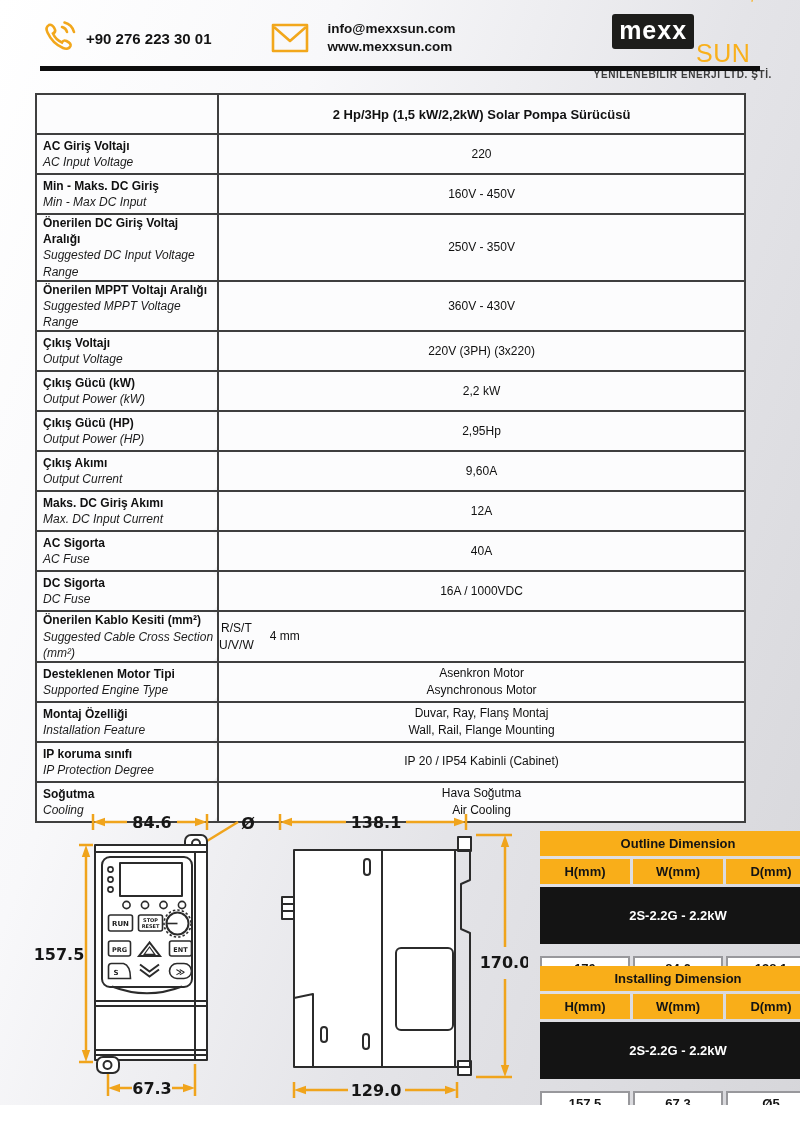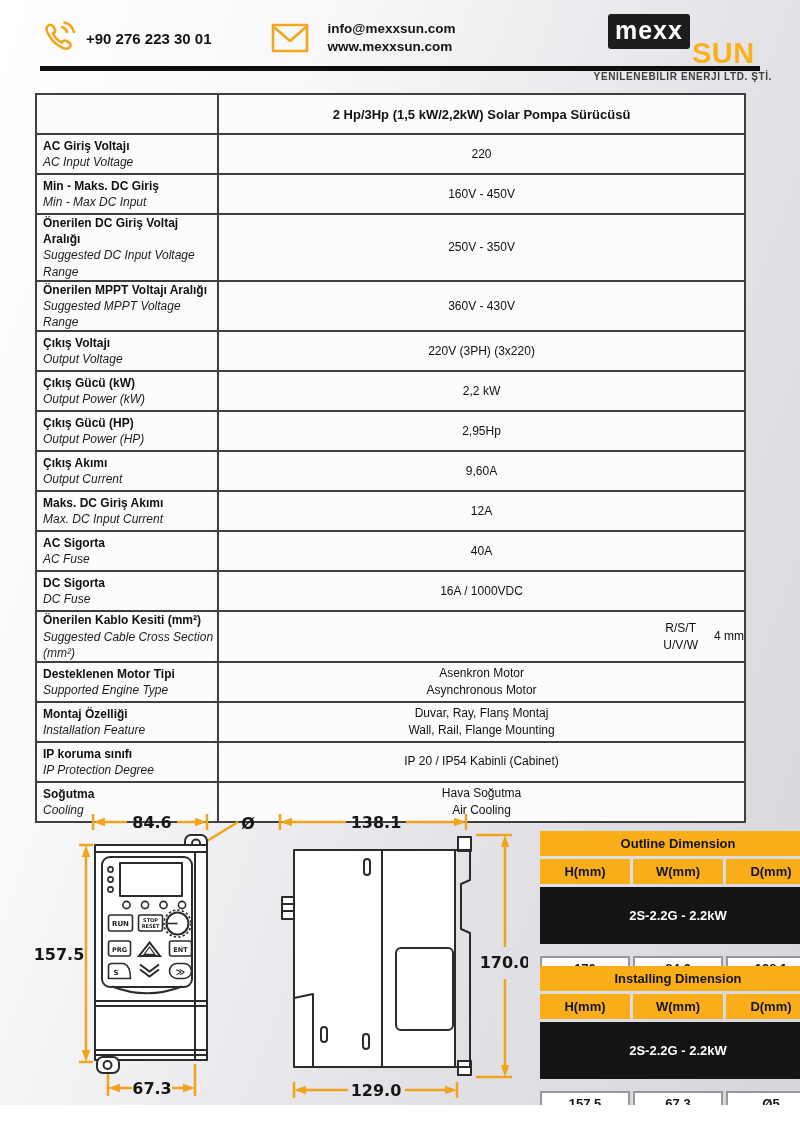--- a/index.html
+++ b/index.html
@@ -13,35 +13,35 @@
   
   .header { position:absolute; top:12px; left:40px; right:28px; height:52px; display:flex; align-items:center; }
   .contact-phone { display:flex; align-items:center; gap:8px; }
   .phone-text { font-size:15px; font-weight:bold; color:#131313; }
   .contact-email { display:flex; align-items:center; gap:10px; margin-left:58px; }
   .email-lines { font-size:13.5px; font-weight:bold; color:#131313; line-height:1.3;margin-left:8px; }
   .logo { margin-left:auto; display:flex; flex-direction:column; align-items:center; }
   .logo-row { display:flex; align-items:center; }
   .logo-box { background:#1d1d1b; border-radius:3px; padding:2px 7px 4px 7px; }
   .logo-mexx { color:#ffffff; font-size:25px; font-weight:bold; letter-spacing:1px; }
-  .logo-sun { color:#f9b01b; font-size:29px; font-weight:bold; letter-spacing:0.5px; margin-left:2px; line-height:1;margin-top:44px; }
+  .logo-sun { color:#f9b01b; font-size:25px; font-weight:normal; letter-spacing:0.5px; margin-left:2px; line-height:1;margin-top:44px; }
   .logo-mark { color:#f9b01b; font-size:11px; font-weight:bold; align-self:flex-start; }
   .logo-sub { font-size:10px; font-weight:bold; color:#3c3c3c; letter-spacing:0.6px; margin-top:3px; }
   .divider { position:absolute; top:66px; left:40px; width:720px; height:5px; background:#0e0e0e; }
 
   
   table.spec { position:absolute; top:93px; left:35px; width:711px; border-collapse:collapse; }
   table.spec td { border:2px solid #3f3f3f; height:40px; vertical-align:middle; background:#fcfcfd; }
   td.blank { border:none; background:transparent; }
   td.title { background:#f9b01b; text-align:center; font-weight:bold; font-size:13px; color:#111; height:40px; }
   td.lbl { width:179px; padding-left:6px;border-radius:9px; }
   .l1 { font-weight:bold; font-size:12px; color:#101010; line-height:1.35; }
   .l2 { font-style:italic; font-size:12px; color:#1c1c1c; line-height:1.35; }
   td.val { width:518px; text-align:center; font-size:12px; color:#101010; line-height:1.4; }
-  .cable-wrap { display:flex; justify-content:flex-end; align-items:center; gap:16px; }
+  .cable-wrap { display:flex; justify-content:flex-start; align-items:center; gap:16px; }
   .phases { text-align:center; line-height:1.35; }
 
   
   .drawings { position:absolute; top:805px; left:0; width:800px; height:300px; }
   svg text { font-family:"DejaVu Sans","Liberation Sans",sans-serif; }
   .dimtxt { font-size:16px; font-weight:bold; fill:#161616; }
   .keytxt { font-weight:bold; fill:#222; }
 
   
   .dim-card { position:absolute; left:540px; width:276px; }

